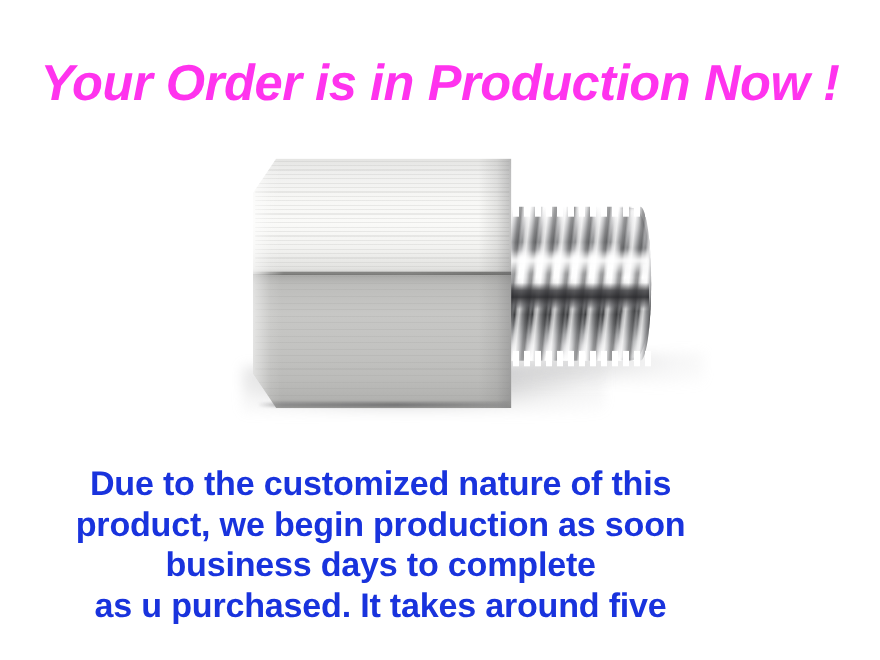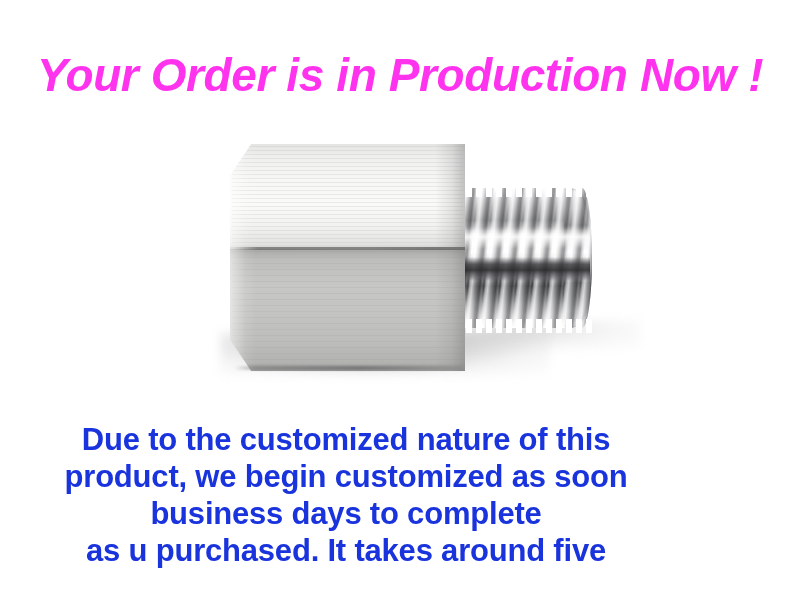--- a/index.html
+++ b/index.html
@@ -358,18 +358,18 @@
       <div class="hex-edge"></div>
       <div class="hex-chamfer"></div>
       <div class="hex-rshade"></div>
     </div>
     <div class="hex-bottomline"></div>
 
   </div>
 
   <div class="body-copy">
     <span class="line">Due to the customized nature of this</span>
-    <span class="line">product, we begin customized as soon</span>
+    <span class="line">product, we begin production as soon</span>
     <span class="line">business days to complete</span>
     <span class="line">as u purchased. It takes around five</span>
   </div>
 
 </div>
 
 </body></html>

